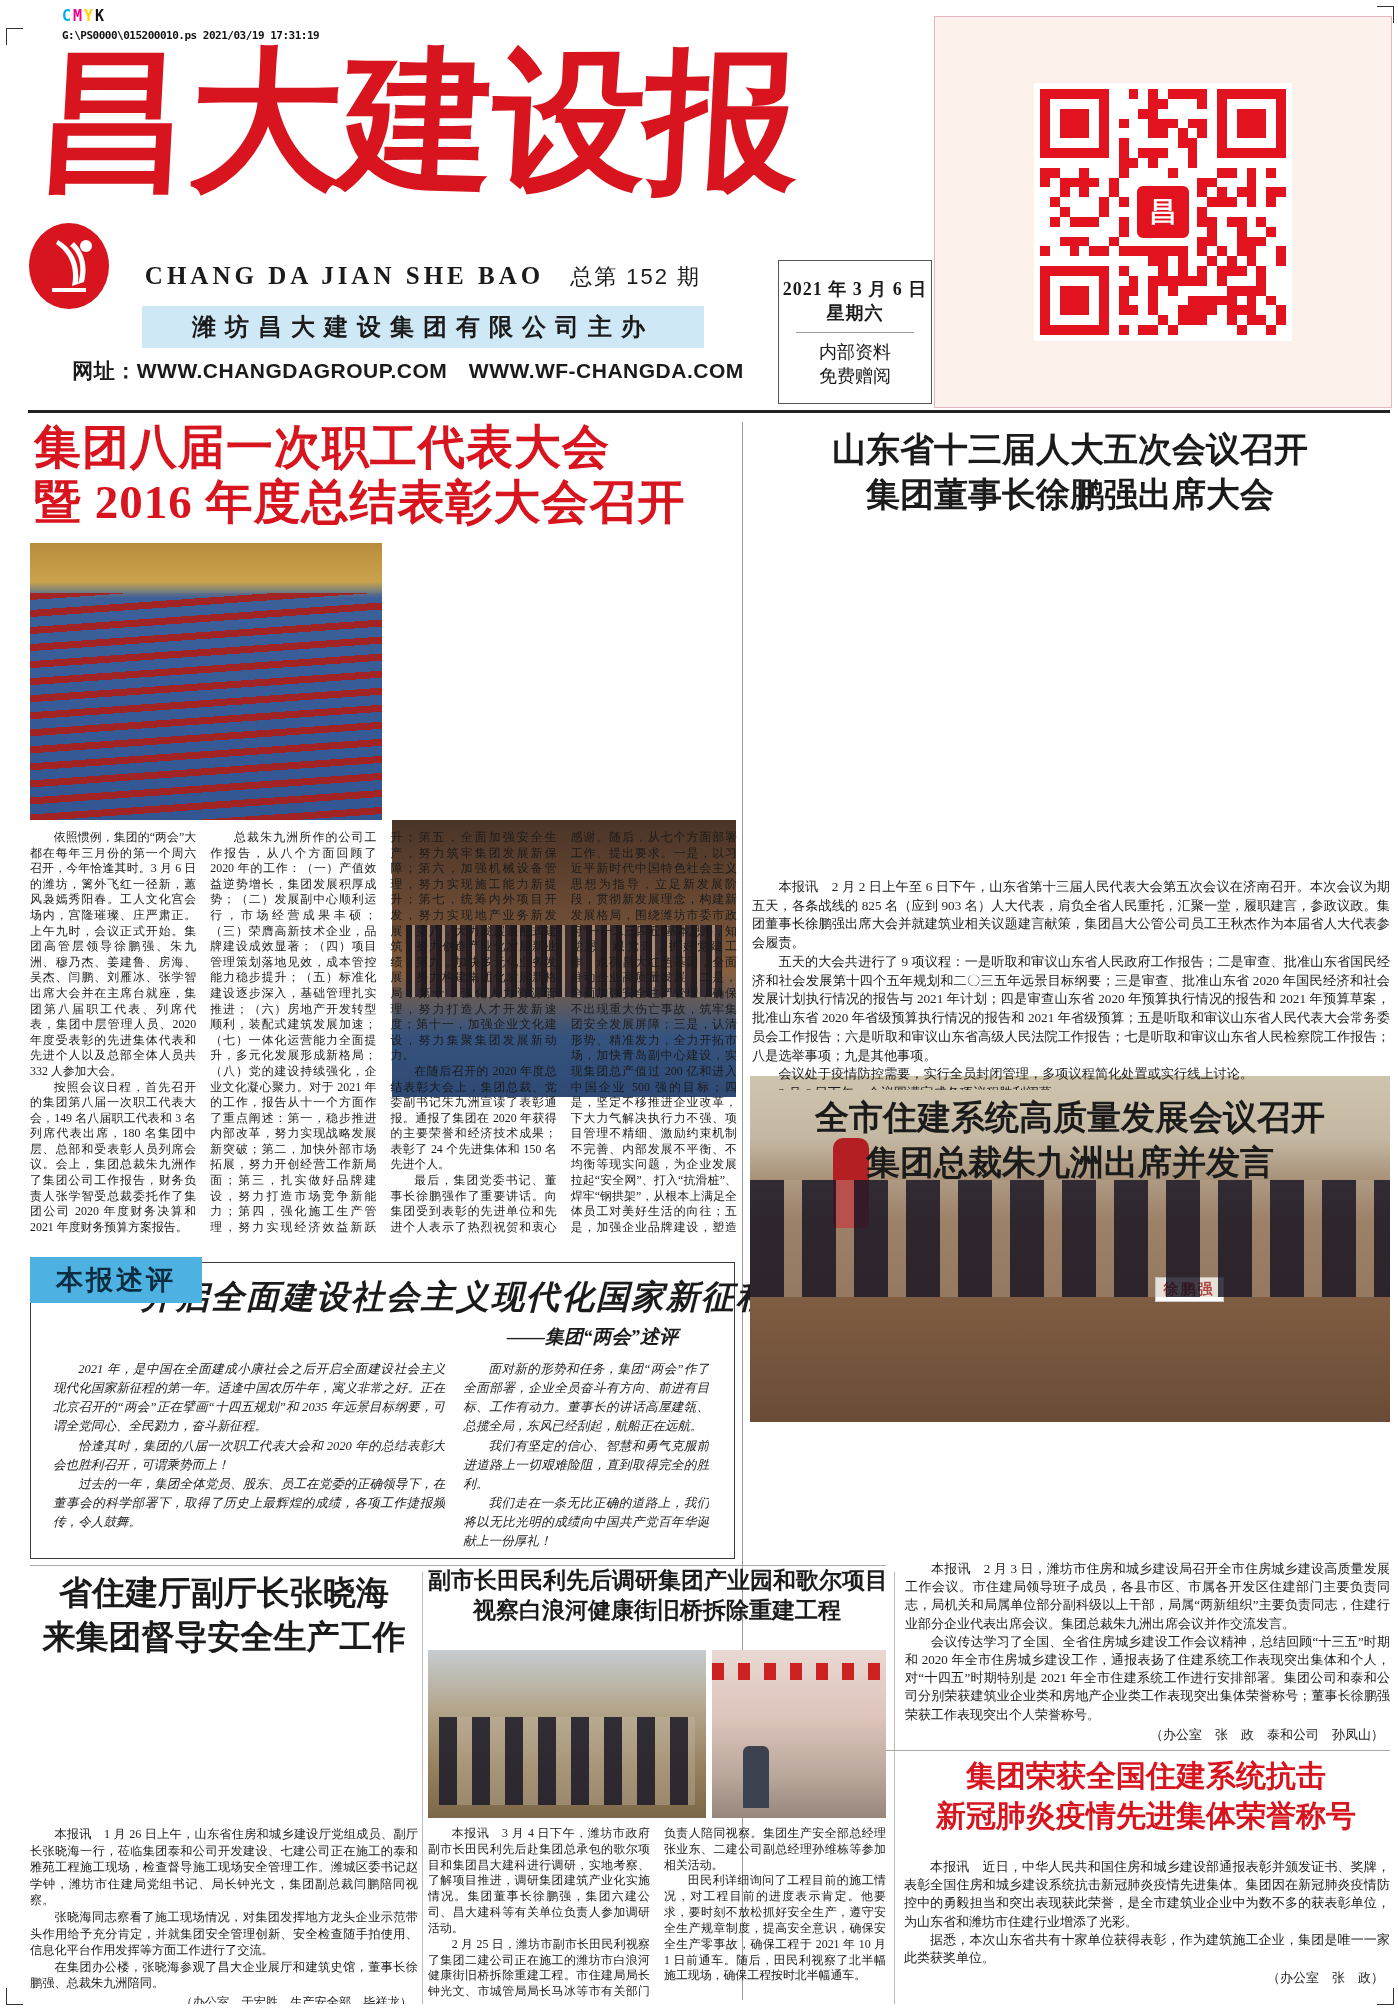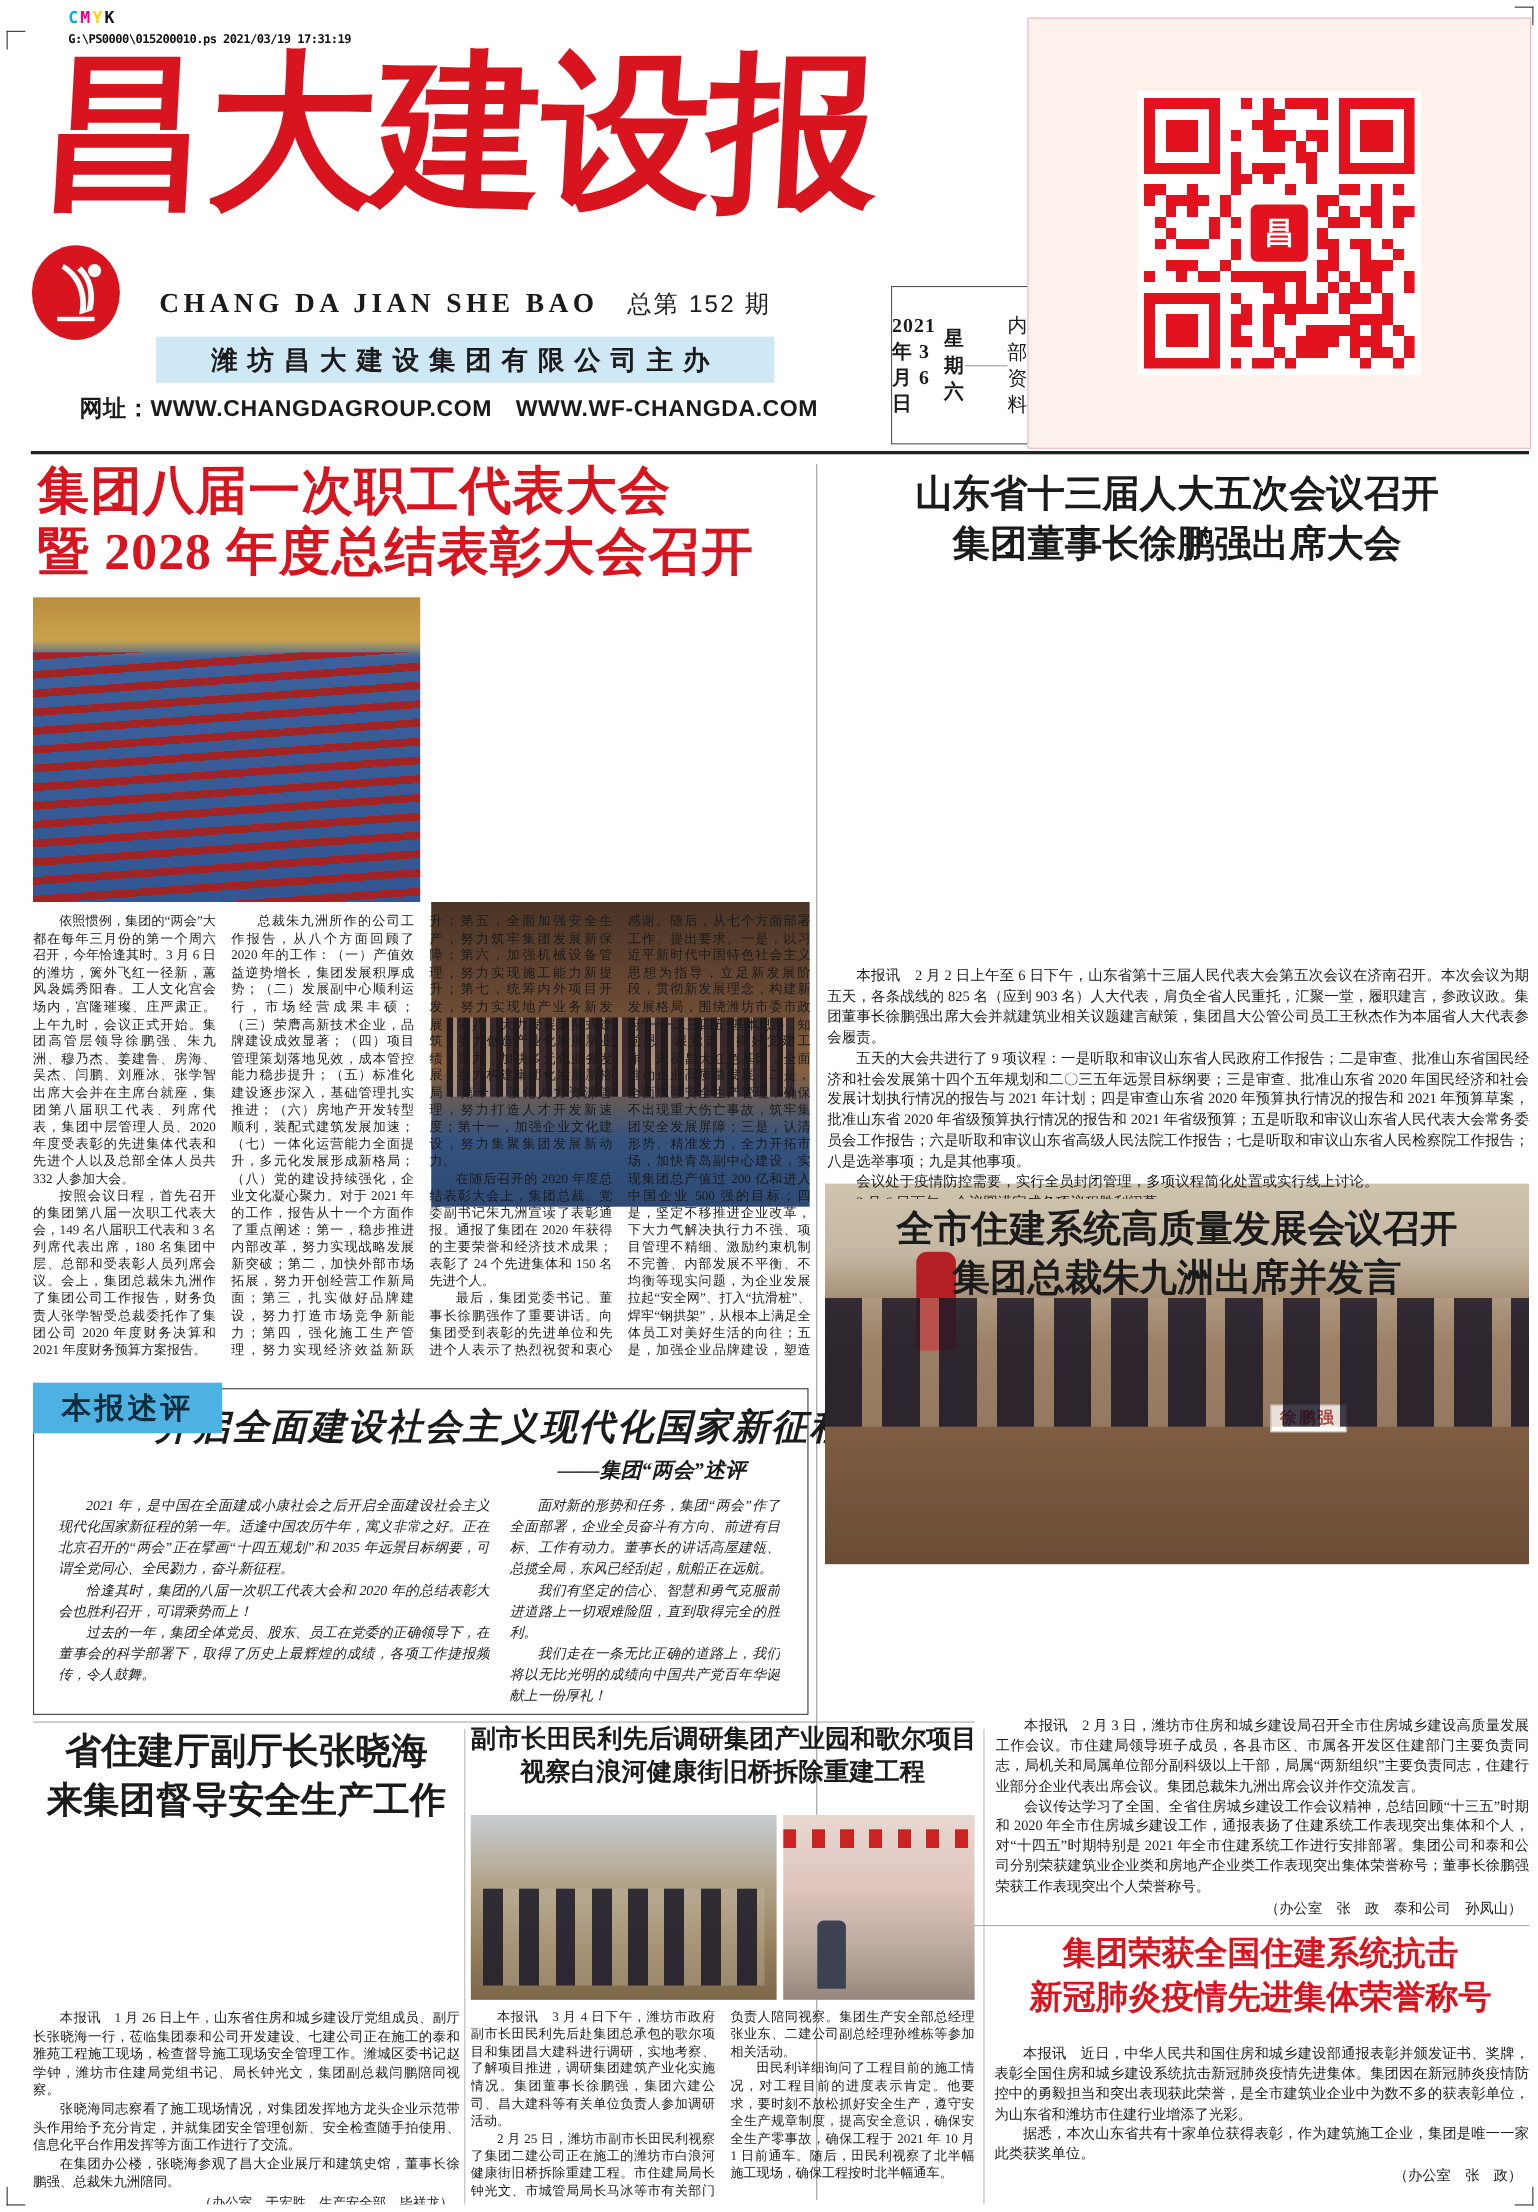--- a/index.html
+++ b/index.html
@@ -29,21 +29,21 @@
       font-size:154px;line-height:1;font-weight:900;color:var(--red);letter-spacing:-2px;
       font-family:"Liberation Serif",serif;transform:skewX(-3deg);white-space:nowrap;}
   .masthead-sub{left:142px;top:262px;width:562px;display:flex;justify-content:center;align-items:baseline;gap:26px;}
   .pinyin{font-size:25px;font-weight:700;letter-spacing:4px;}
   .issue-no{font-size:22px;letter-spacing:2px;font-family:Liberation Sans, sans-serif;}
   .publisher-band{left:142px;top:306px;width:562px;height:42px;background:var(--band-blue);
       display:flex;align-items:center;justify-content:center;font-size:24px;font-weight:700;letter-spacing:9px;}
   .website-line{left:112px;top:354px;width:592px;height:34px;display:flex;align-items:center;justify-content:center;
       font-family:"Liberation Sans",sans-serif;font-size:21px;font-weight:700;letter-spacing:0.5px;white-space:nowrap;}
   .date-box{left:778px;top:260px;width:152px;height:142px;border:1px solid #555;background:#fff;
-      display:flex;flex-direction:row;align-items:center;justify-content:center;gap:0;font-size:18px;margin-left:32px;}
+      display:flex;flex-direction:column;align-items:center;justify-content:center;gap:0;font-size:18px;}
   .date-box .dsep{width:118px;border-top:1px solid #999;margin:7px 0;}
   .date-line{font-weight:600;letter-spacing:1px;}
   .qr-panel{left:934px;top:16px;width:456px;height:390px;background:var(--qr-pink-bg);border:1px solid var(--qr-pink-bd);
       display:flex;align-items:center;justify-content:center;}
   .qr-box{width:258px;height:258px;background:#fff;position:relative;padding:6px;box-sizing:border-box;}
   .qr-box svg{display:block;width:100%;height:100%;}
   .qr-center{position:absolute;left:50%;top:50%;transform:translate(-50%,-50%);width:52px;height:52px;background:var(--qr-red);
       border:4px solid #fff;border-radius:10px;color:#fff;display:flex;align-items:center;justify-content:center;
       font-size:28px;font-weight:900;}
   .header-rule{left:28px;top:410px;width:1362px;height:3px;background:#222;}
@@ -344,21 +344,21 @@
           <rect x="2" y="20" width="3" height="3" fill="#e2131f"></rect>
         </svg>
       <div class="qr-center">昌</div>
     </div>
   </div>
   <div class="abs header-rule"></div>
   <div class="abs v-divider"></div>
 
   <div class="abs lead-headline">
     <div>集团八届一次职工代表大会</div>
-    <div>暨 2028 年度总结表彰大会召开</div>
+    <div>暨 2016 年度总结表彰大会召开</div>
   </div>
   <div class="abs photo lead-photo-l ph-auditorium"></div>
   <div class="abs photo lead-photo-r ph-stage"></div>
   <div class="abs lead-body">
       <p class="para">依照惯例，集团的“两会”大都在每年三月份的第一个周六召开，今年恰逢其时。3 月 6 日的潍坊，篱外飞红一径新，蕙风袅嫣秀阳春。工人文化宫会场内，宫隆璀璨、庄严肃正。上午九时，会议正式开始。集团高管层领导徐鹏强、朱九洲、穆乃杰、姜建鲁、房海、吴杰、闫鹏、刘雁冰、张学智出席大会并在主席台就座，集团第八届职工代表、列席代表，集团中层管理人员、2020 年度受表彰的先进集体代表和先进个人以及总部全体人员共 332 人参加大会。</p>
       <p class="para">按照会议日程，首先召开的集团第八届一次职工代表大会，149 名八届职工代表和 3 名列席代表出席，180 名集团中层、总部和受表彰人员列席会议。会上，集团总裁朱九洲作了集团公司工作报告，财务负责人张学智受总裁委托作了集团公司 2020 年度财务决算和 2021 年度财务预算方案报告。</p>
       <p class="para">总裁朱九洲所作的公司工作报告，从八个方面回顾了 2020 年的工作：（一）产值效益逆势增长，集团发展积厚成势；（二）发展副中心顺利运行，市场经营成果丰硕；（三）荣膺高新技术企业，品牌建设成效显著；（四）项目管理策划落地见效，成本管控能力稳步提升；（五）标准化建设逐步深入，基础管理扎实推进；（六）房地产开发转型顺利，装配式建筑发展加速；（七）一体化运营能力全面提升，多元化发展形成新格局；（八）党的建设持续强化，企业文化凝心聚力。对于 2021 年的工作，报告从十一个方面作了重点阐述：第一，稳步推进内部改革，努力实现战略发展新突破；第二，加快外部市场拓展，努力开创经营工作新局面；第三，扎实做好品牌建设，努力打造市场竞争新能力；第四，强化施工生产管理，努力实现经济效益新跃升；第五，全面加强安全生产，努力筑牢集团发展新保障；第六，加强机械设备管理，努力实现施工能力新提升；第七，统筹内外项目开发，努力实现地产业务新发展；第八，大力发展装配式建筑，努力创造产业化发展新业绩；第九，加快多元化业务发展，努力构建集团化发展新格局；第十，强化人力资源管理，努力打造人才开发新速度；第十一，加强企业文化建设，努力集聚集团发展新动力。</p>
       <p class="para">在随后召开的 2020 年度总结表彰大会上，集团总裁、党委副书记朱九洲宣读了表彰通报。通报了集团在 2020 年获得的主要荣誉和经济技术成果；表彰了 24 个先进集体和 150 名先进个人。</p>
       <p class="para">最后，集团党委书记、董事长徐鹏强作了重要讲话。向集团受到表彰的先进单位和先进个人表示了热烈祝贺和衷心感谢。随后，从七个方面部署工作、提出要求。一是，以习近平新时代中国特色社会主义思想为指导，立足新发展阶段，贯彻新发展理念，构建新发展格局，围绕潍坊市委市政府“一一二三四五”基本思路，知党恩、跟党走，抓好党建工作，永葆昌大红色基因，全面推动企业高质量发展；二是，全面加强安全生产管理，确保不出现重大伤亡事故，筑牢集团安全发展屏障；三是，认清形势、精准发力，全力开拓市场，加快青岛副中心建设，实现集团总产值过 200 亿和进入中国企业 500 强的目标；四是，坚定不移推进企业改革，下大力气解决执行力不强、项目管理不精细、激励约束机制不完善、内部发展不平衡、不均衡等现实问题，为企业发展拉起“安全网”、打入“抗滑桩”、焊牢“钢拱架”，从根本上满足全体员工对美好生活的向往；五是，加强企业品牌建设，塑造企业的“工程师”气质、“服务商”文化，加强技术研发，打造自己的硬核技术，承建全优，让“昌大”实现品牌溢价；六是，大力发扬孺子牛、拓荒牛、老黄牛精神，真抓实干，吹响牛年集结号，团结协作、大干快上，全面完成 2021 年各项目标；七是，加强人才梯队建设，做到“通才”定位、“专才”定向、“干才”定点，重点培养一批懂市场、善管理的复合型人才，为百年昌大奠定基础。</p>
     </div>

